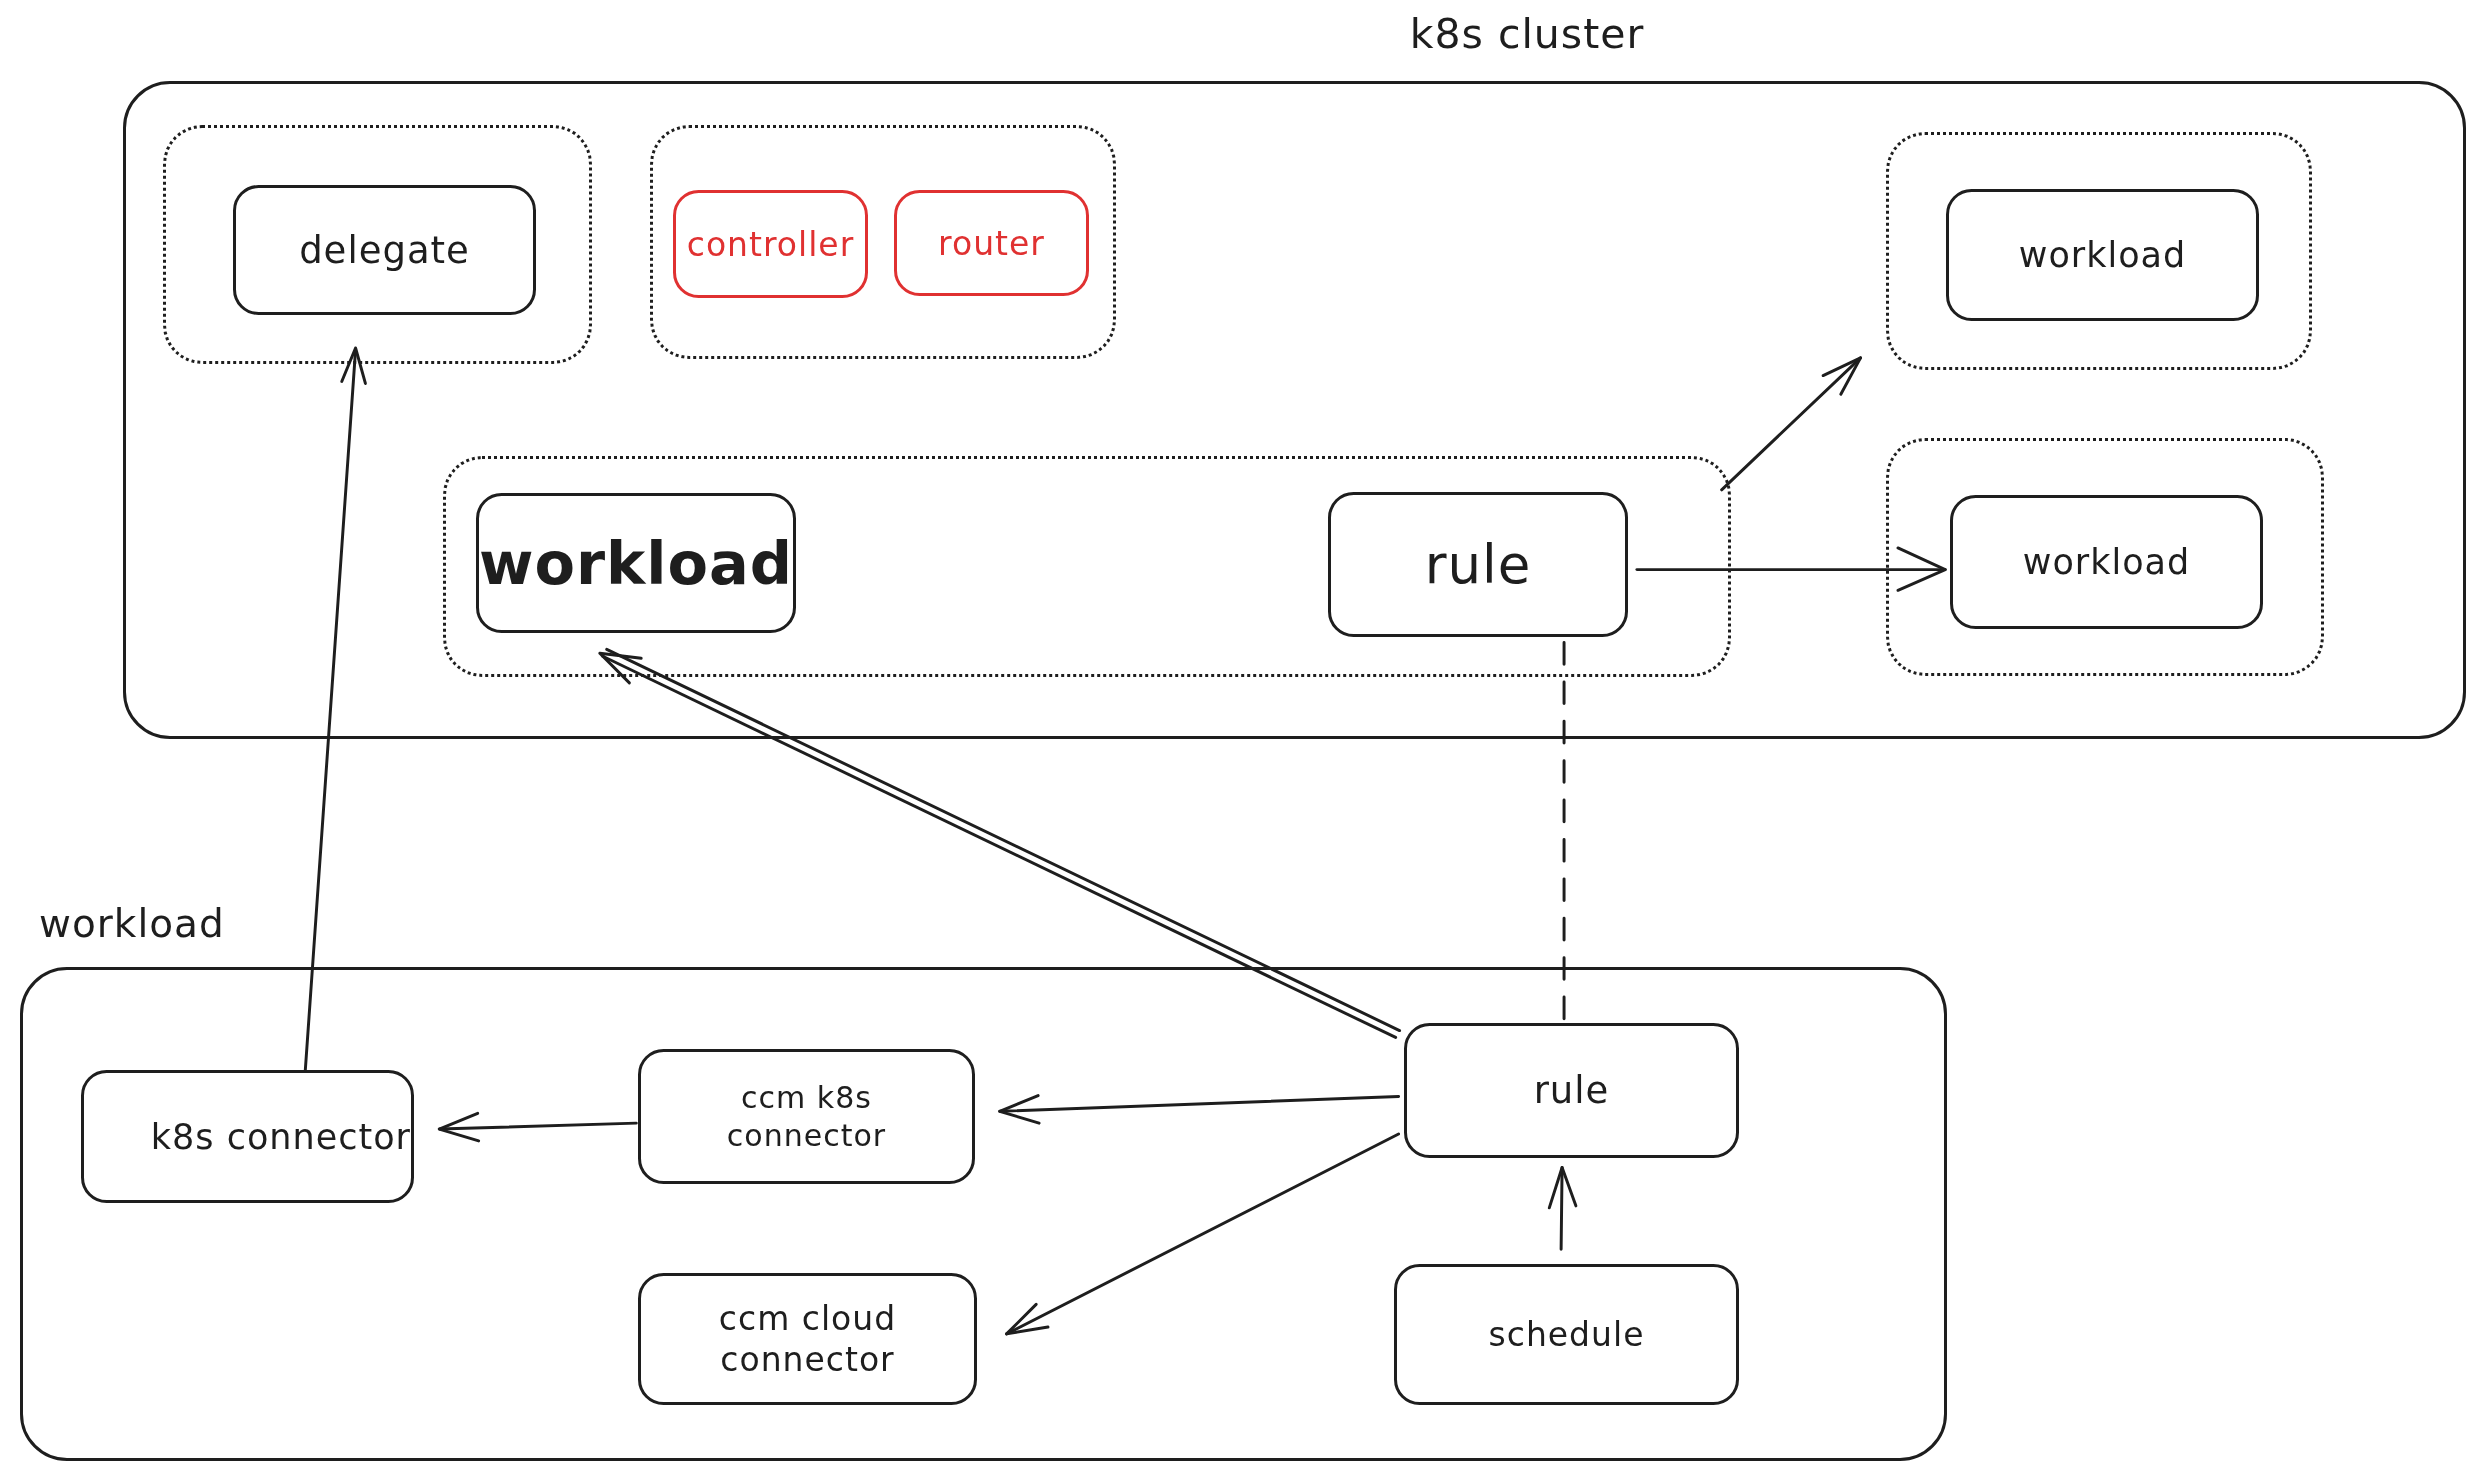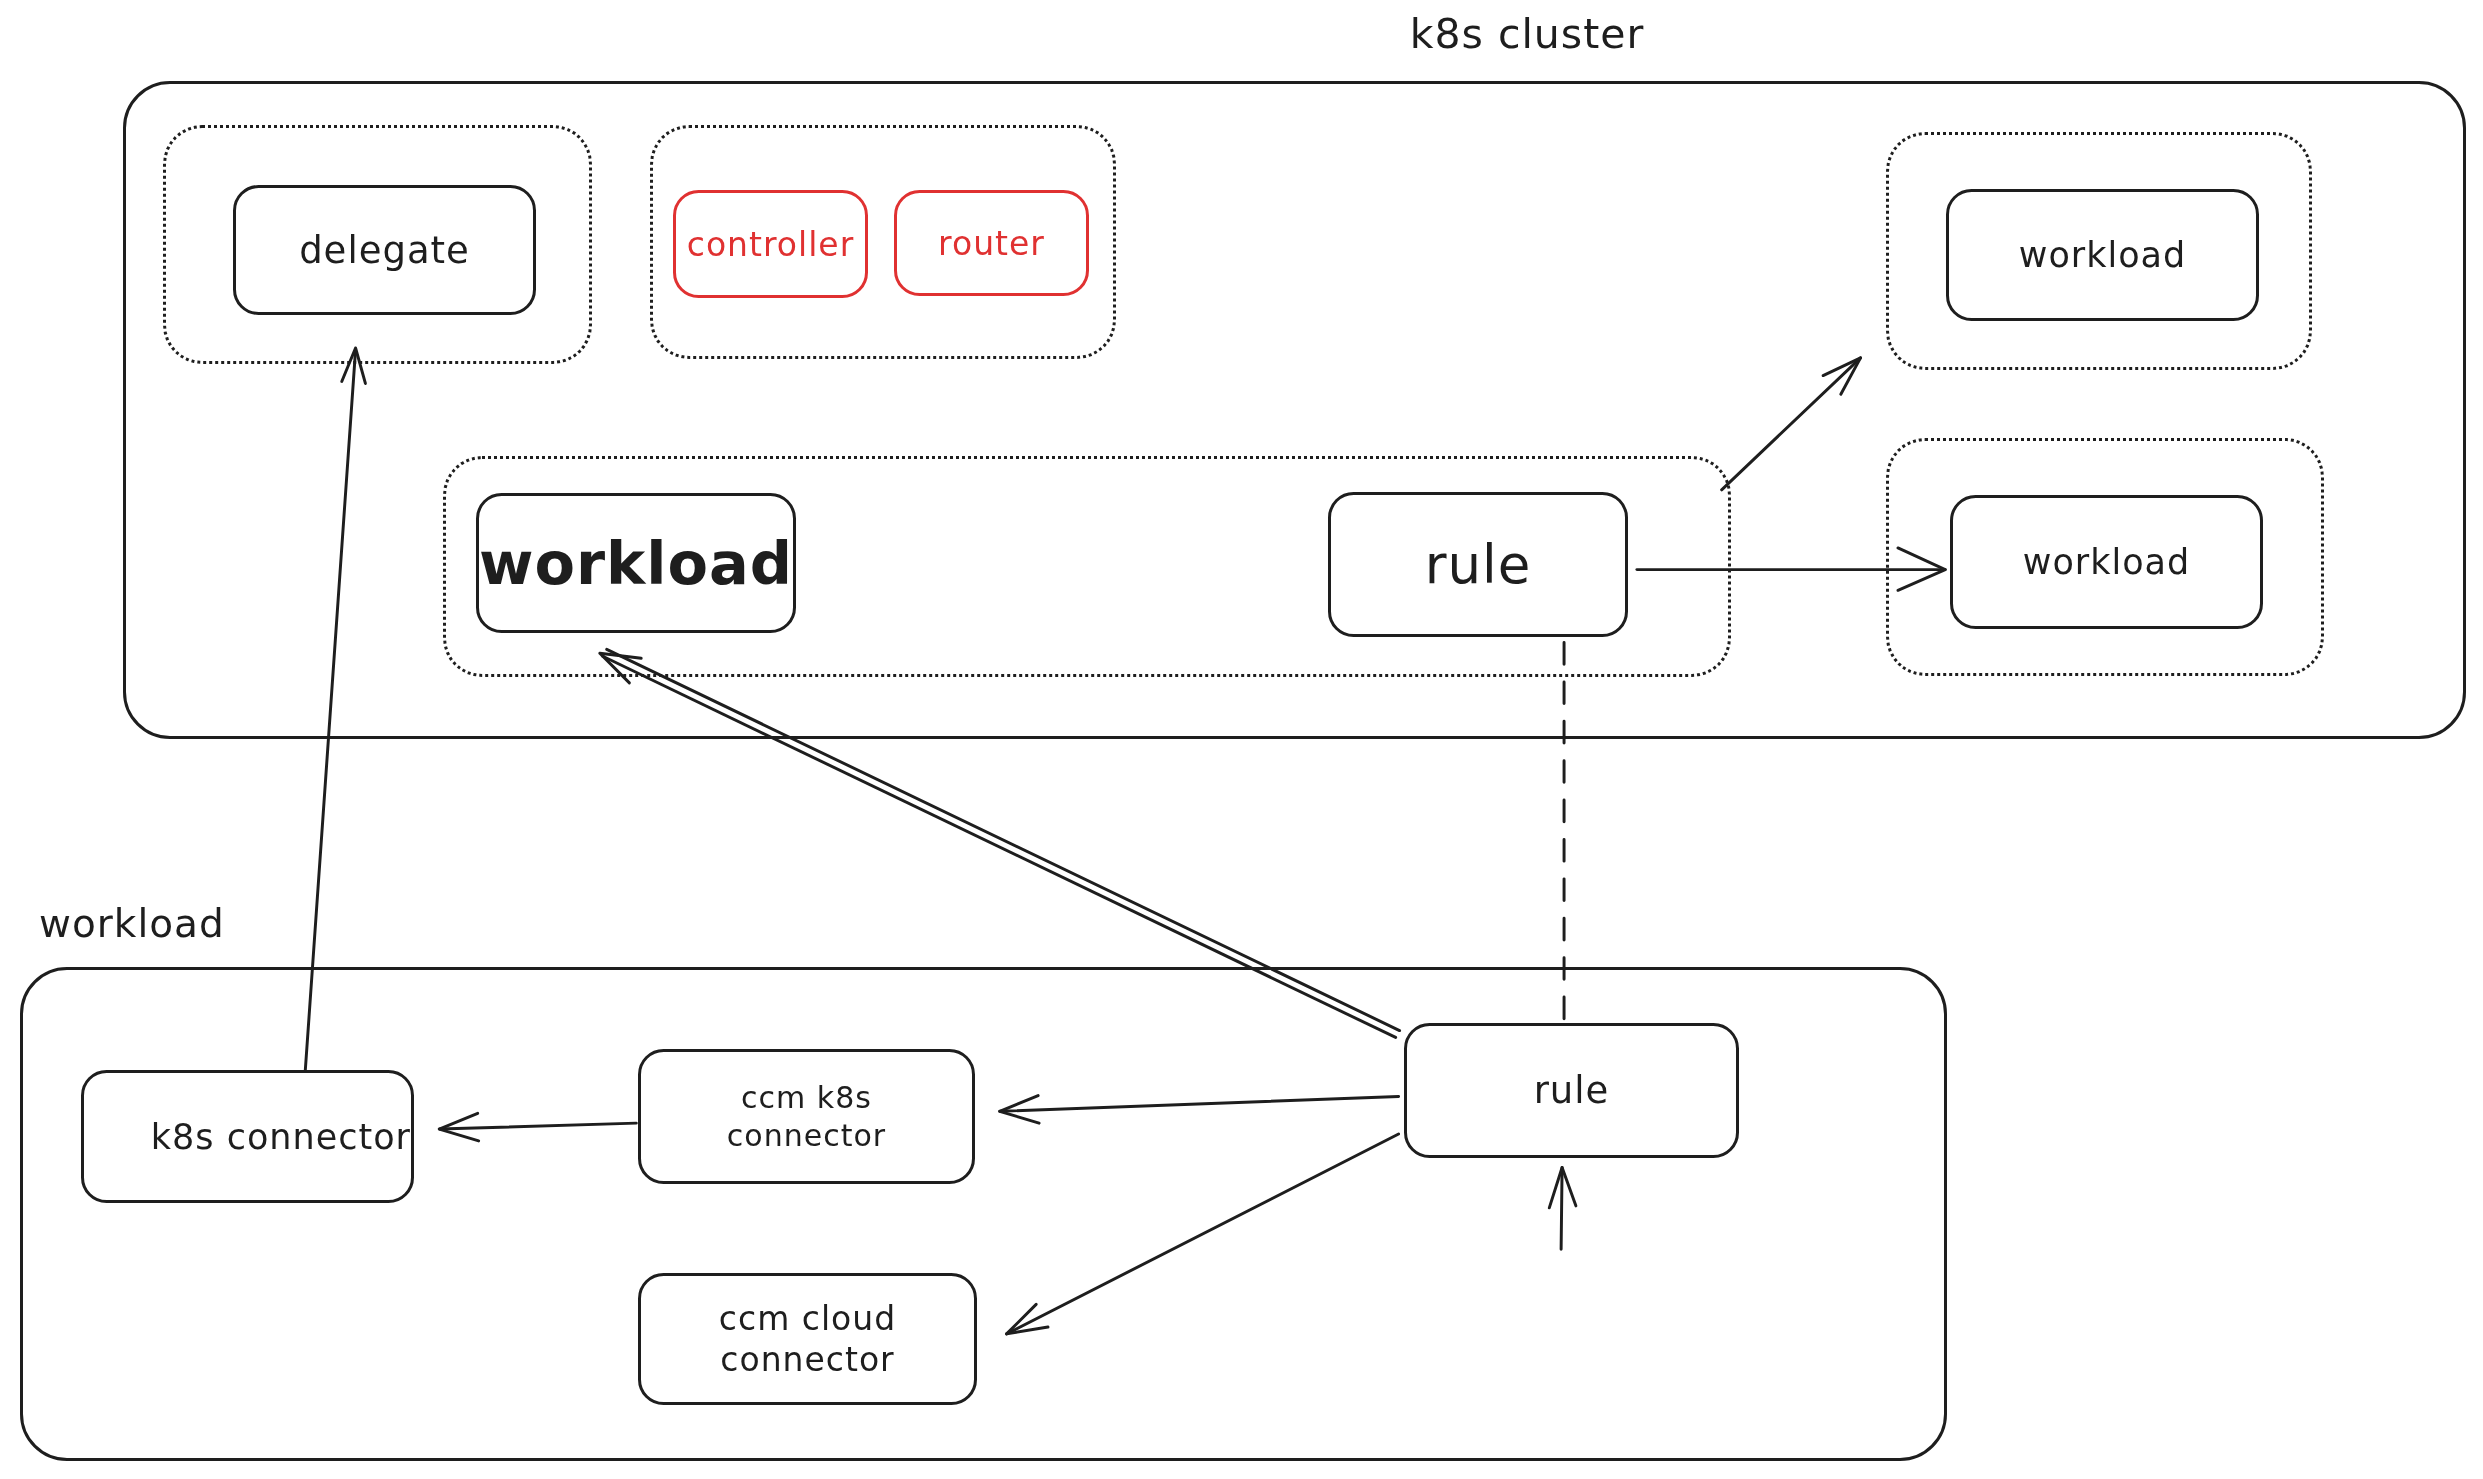--- a/index.html
+++ b/index.html
@@ -77,20 +77,23 @@
     <span class="stack">
       <span>ccm cloud</span>
       <span>connector</span>
     </span>
   </div>
 
   <div class="node" style="left:1404px; top:1023px; width:335px; height:135px; font-size:37px;">
     <span>rule</span>
   </div>
 
+  <div class="node" style="left:1394px; top:1264px; width:345px; height:141px; font-size:33px;">
+    <span>schedule</span>
+  </div>
 
   <svg class="arrows" viewBox="0 0 2521 1502">
     <g>
       <line x1="310" y1="1086" x2="361" y2="355"></line>
       <path d="M 371 389 L 361 353 L 347 387"></path>
     </g>
     <g>
       <line x1="1417" y1="1053" x2="612" y2="666"></line>
       <line x1="1421" y1="1046" x2="616" y2="659"></line>
       <path d="M 651 668 L 609 663 L 639 693"></path>

